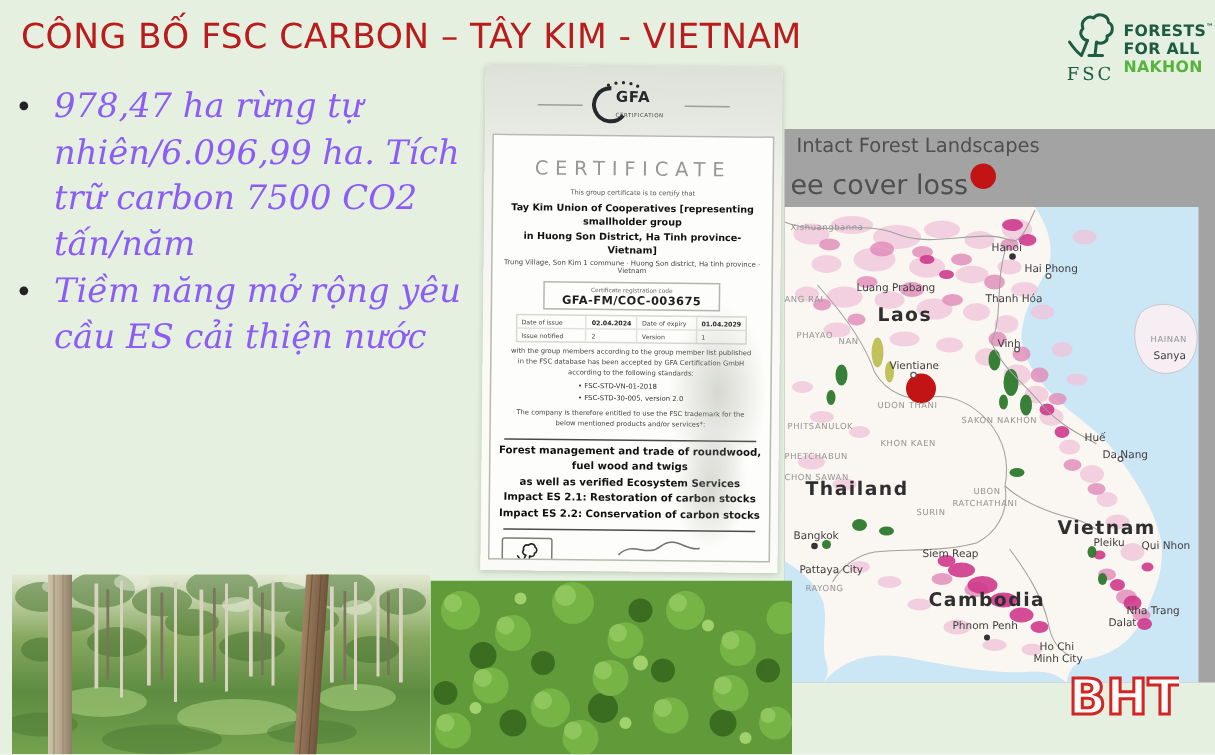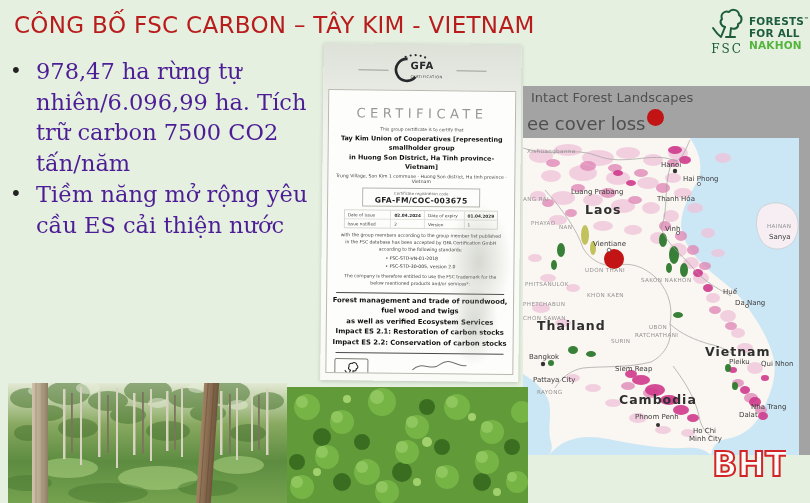--- a/index.html
+++ b/index.html
@@ -16,22 +16,22 @@
   .fsc-acronym{font-family:"DejaVu Serif","Liberation Serif",serif;font-size:12px;
                letter-spacing:2px;color:#1d5c3f;line-height:1;}
   .fsc-tagline{display:flex;flex-direction:column;justify-content:center;font-weight:bold;
                font-size:10.5px;line-height:1.12;letter-spacing:.2px;}
   .fsc-tagline .dark{color:#1d5c3f;}
   .fsc-tagline .bright{color:#54b43c;}
   .fsc-tagline sup{font-size:5px;}
 
   
   .bullets{position:absolute;left:10px;top:56px;width:318px;margin:0;padding:0;list-style:none;
-           font-family:"DejaVu Serif","Liberation Serif",serif;
-           font-size:22.5px;line-height:1.36;color:#4c1d95;}
+           font-family:"DejaVu Serif","Liberation Serif",serif;font-style:italic;
+           font-size:22.5px;line-height:1.36;color:#8b5cf6;}
   .bullets li{display:flex;margin-bottom:1px;}
   .bullets li::before{content:"•";width:26px;flex:0 0 26px;font-style:normal;
                       font-size:20px;padding-top:2px;color:#222;}
 
   
   .cert{position:absolute;left:322px;top:44px;width:198px;height:337px;
         background:linear-gradient(180deg,#dde1d8,#f2f3ee 26%,#fafaf6 60%);
         transform:rotate(.6deg);box-shadow:0 1px 4px rgba(0,0,0,.18);}
   .gfa-logo{position:absolute;top:9px;left:0;right:0;display:flex;align-items:center;
             justify-content:center;gap:5px;z-index:2;}

